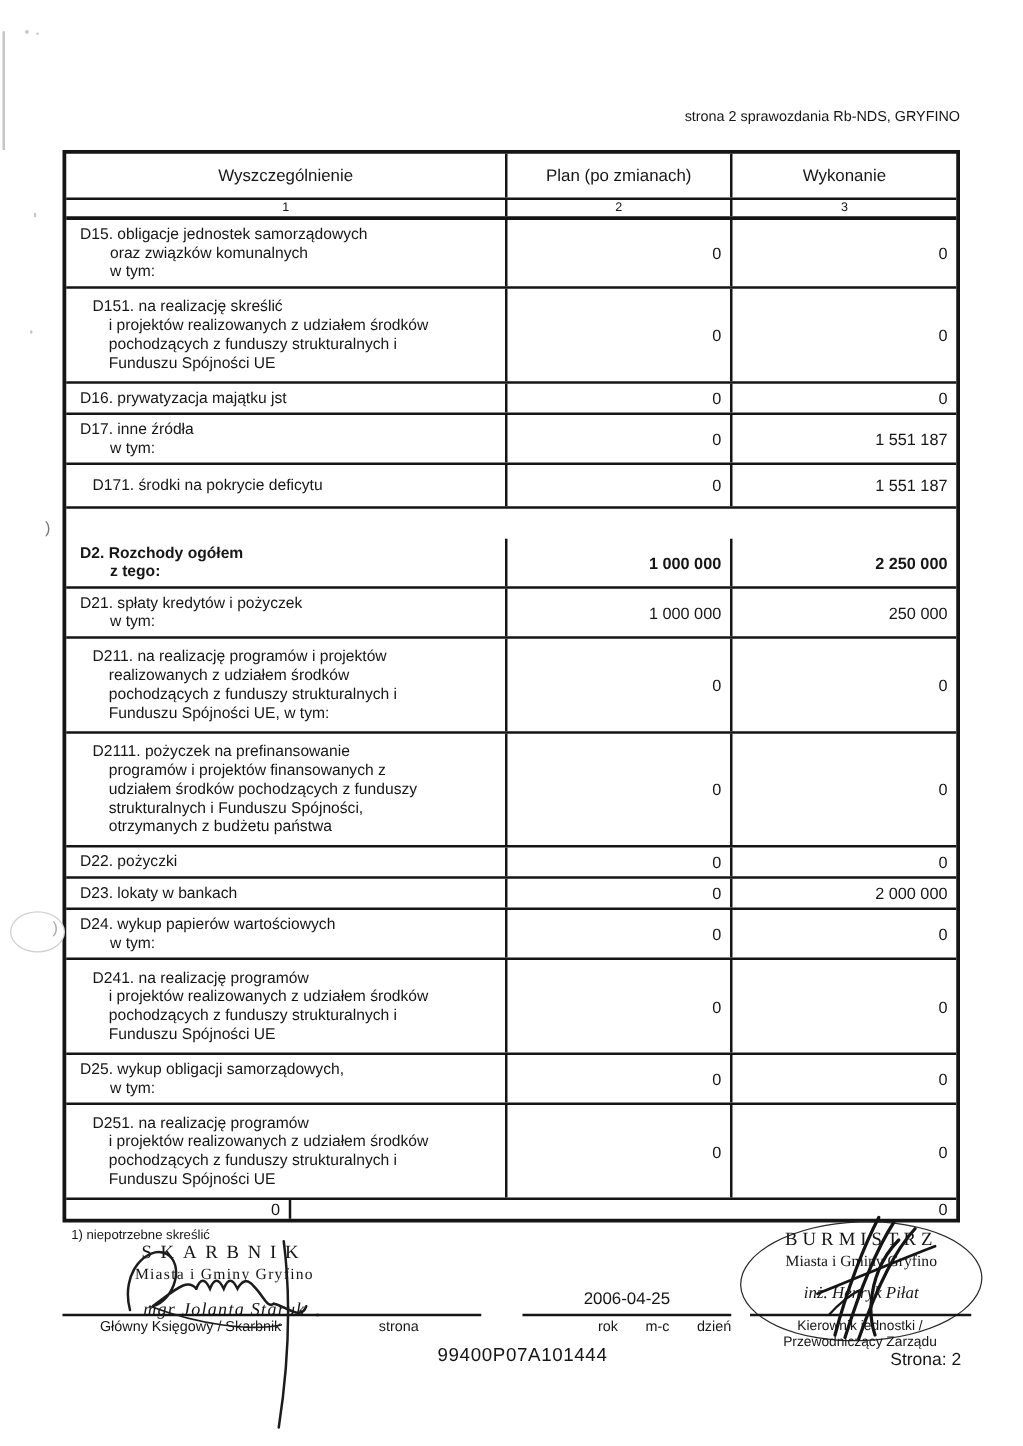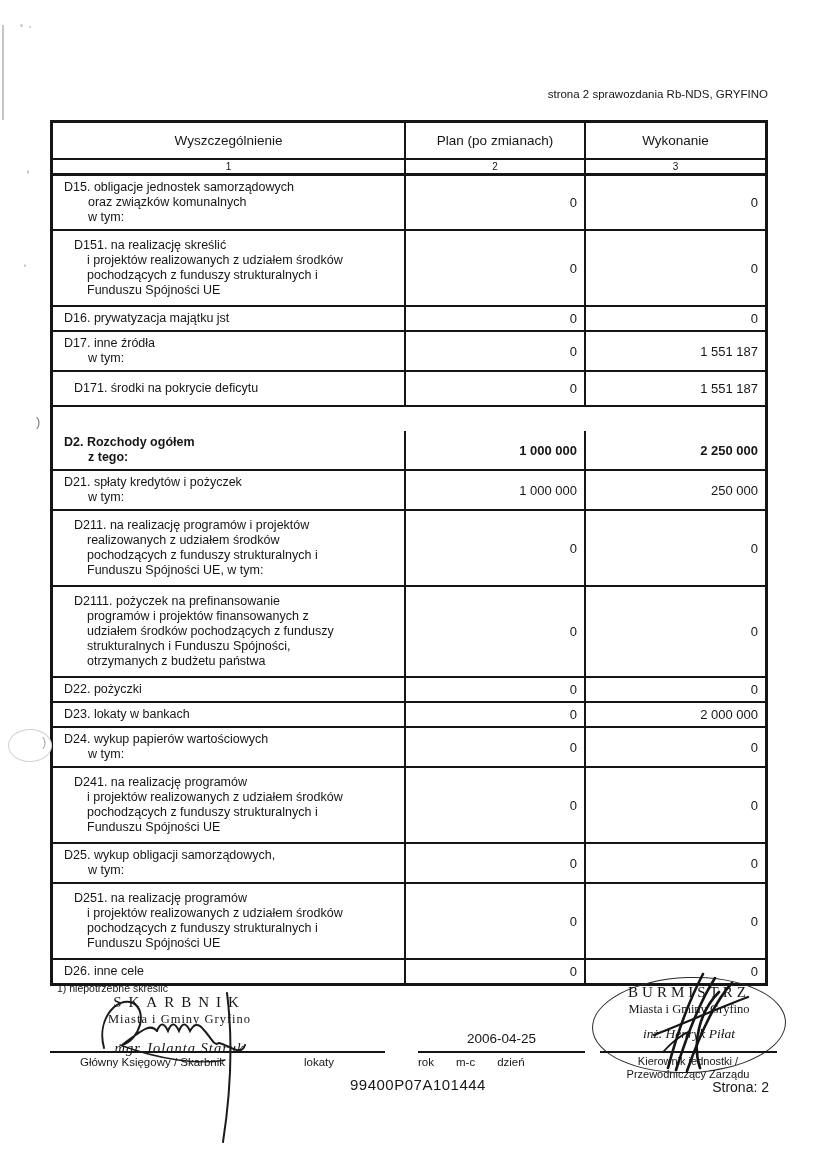--- a/index.html
+++ b/index.html
@@ -59,21 +59,21 @@
   .sigline.l2 { left: 253px; width: 132px; }
   .sigline.l3 { left: 418px; width: 167px; }
   .sigline.l4 { left: 600px; width: 177px; }
 
   .sig-label { position: absolute; text-align: center; font-size: 11.5px; }
   .lab1 { left: 50px;  width: 205px; top: 1056px; }
   .lab2 { left: 253px; width: 132px; top: 1056px; }
   .lab4 { left: 588px; width: 200px; top: 1055px; font-size: 11px; line-height: 13px; }
 
   .date-value { position: absolute; left: 418px; width: 167px; top: 1031px; text-align: center; font-size: 13.5px; }
-  .date-units { position: absolute; left: 418px; width: 167px; top: 1056px; display: flex; justify-content: flex-start; gap: 22px; font-size: 11.5px; }
+  .date-units { position: absolute; left: 418px; width: 167px; top: 1056px; display: flex; justify-content: flex-end; gap: 22px; font-size: 11.5px; }
 
   .doc-code { position: absolute; left: 350px; top: 1076px; font-size: 15px; letter-spacing: 0.5px; }
   .page-label { position: absolute; right: 49px; top: 1079px; font-size: 14px; }
 
   
   .scribbles { position: absolute; left: 0; top: 0; width: 818px; height: 1157px; pointer-events: none; }
   .edge-streak { position: absolute; left: 2px; top: 25px; width: 1.5px; height: 95px; background: #c6c6c6; }
   .speck { position: absolute; background: #9a9a9a; border-radius: 50%; opacity: .55; }
   .blob {
     position: absolute; left: 8px; top: 729px; width: 44px; height: 33px;
@@ -222,23 +222,20 @@
           <div class="c1">
             <div>D251. na realizację programów</div>
             <div class="cont">i projektów realizowanych z udziałem środków</div>
             <div class="cont">pochodzących z funduszy strukturalnych i</div>
             <div class="cont">Funduszu Spójności UE</div>
           </div>
           <div class="c2">0</div>
           <div class="c3">0</div>
         </div>
         <div class="trow">
-          <div class="c1">
-            <div>D26. inne cele</div>
-          </div>
           <div class="c2">0</div>
           <div class="c3">0</div>
         </div>
       </div>
   </div>
 
   <div class="footnote">1) niepotrzebne skreślić</div>
 
   <div class="stamp-left">
     <div class="stamp-title">SKARBNIK</div>
@@ -252,21 +249,21 @@
     <div class="stamp-sub">Miasta i Gminy Gryfino</div>
     <div class="stamp-sig">inż. Henryk Piłat</div>
   </div>
 
   <div class="sigline l1"></div>
   <div class="sigline l2"></div>
   <div class="sigline l3"></div>
   <div class="sigline l4"></div>
 
   <div class="sig-label lab1">Główny Księgowy / Skarbnik</div>
-  <div class="sig-label lab2">lokaty</div>
+  <div class="sig-label lab2">strona</div>
   <div class="sig-label lab4">
     <div>Kierownik jednostki /</div>
     <div>Przewodniczący Zarządu</div>
   </div>
 
   <div class="date-value">2006-04-25</div>
   <div class="date-units">
     <span>rok</span>
     <span>m-c</span>
     <span>dzień</span>

